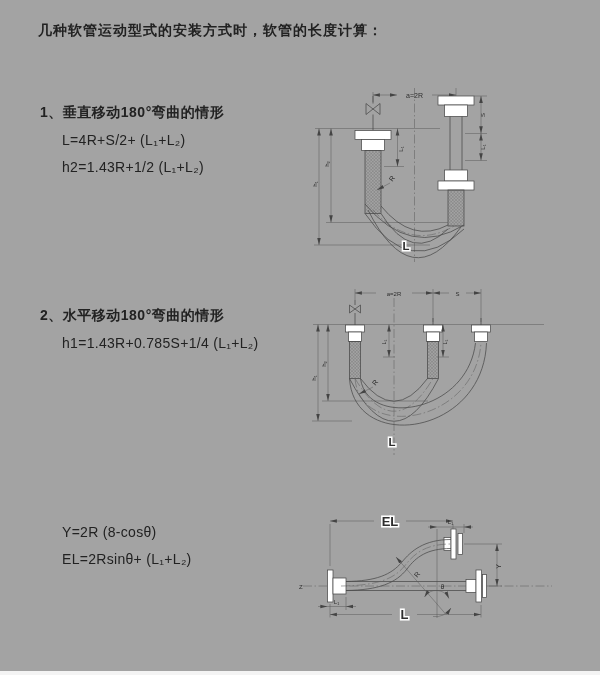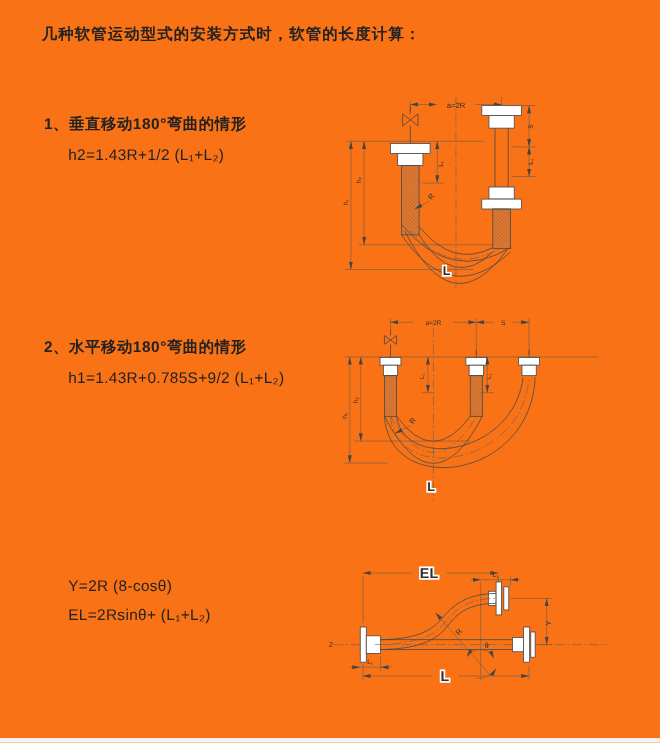--- a/index.html
+++ b/index.html
@@ -1,16 +1,16 @@
 <!DOCTYPE html>
 <html><head>
 <meta charset="utf-8">
 <style>
   html,body{margin:0;padding:0;background:#fff;}
-  .page{position:relative;width:600px;height:675px;background:#f97316;overflow:hidden;
+  .page{position:relative;width:600px;height:675px;background:#a3a3a3;overflow:hidden;
         font-family:"Liberation Sans","DejaVu Sans",sans-serif;color:#222;}
   .title{position:absolute;left:38px;top:22px;font-size:14px;font-weight:bold;letter-spacing:1px;}
   .sec{position:absolute;left:40px;width:260px;}
   .sec-h{font-size:14px;font-weight:bold;letter-spacing:.5px;margin:0 0 10px 0;}
   .formula{font-size:14px;margin:0 0 10px 22px;height:17px;letter-spacing:.3px;white-space:nowrap;}
   #sec1{top:104px;} #sec2{top:307px;} #sec3{top:524px;}
   svg{position:absolute;overflow:visible;}
   #d1{left:300px;top:75px;width:295px;height:195px;}
   #d2{left:300px;top:280px;width:300px;height:190px;}
   #d3{left:295px;top:498px;width:305px;height:152px;}
@@ -29,26 +29,27 @@
 </style>
 </head>
 <body>
 
 <div class="page">
 
   <div class="title">几种软管运动型式的安装方式时，软管的长度计算：</div>
 
   <div class="sec" id="sec1">
     <div class="sec-h">1、垂直移动180°弯曲的情形</div>
+    <div class="formula">L=4R+S/2+ (L₁+L₂)</div>
     <div class="formula">h2=1.43R+1/2 (L₁+L₂)</div>
   </div>
 
   <div class="sec" id="sec2">
     <div class="sec-h">2、水平移动180°弯曲的情形</div>
-    <div class="formula">h1=1.43R+0.785S+9/2 (L₁+L₂)</div>
+    <div class="formula">h1=1.43R+0.785S+1/4 (L₁+L₂)</div>
   </div>
 
   <div class="sec" id="sec3">
     <div class="formula">Y=2R (8-cosθ)</div>
     <div class="formula">EL=2Rsinθ+ (L₁+L₂)</div>
   </div>
 
   <svg id="d1" viewBox="300 75 295 195">
     <defs>
       <marker id="aE" markerWidth="7.5" markerHeight="5" refX="7.2" refY="2.5" orient="auto" markerUnits="userSpaceOnUse">

